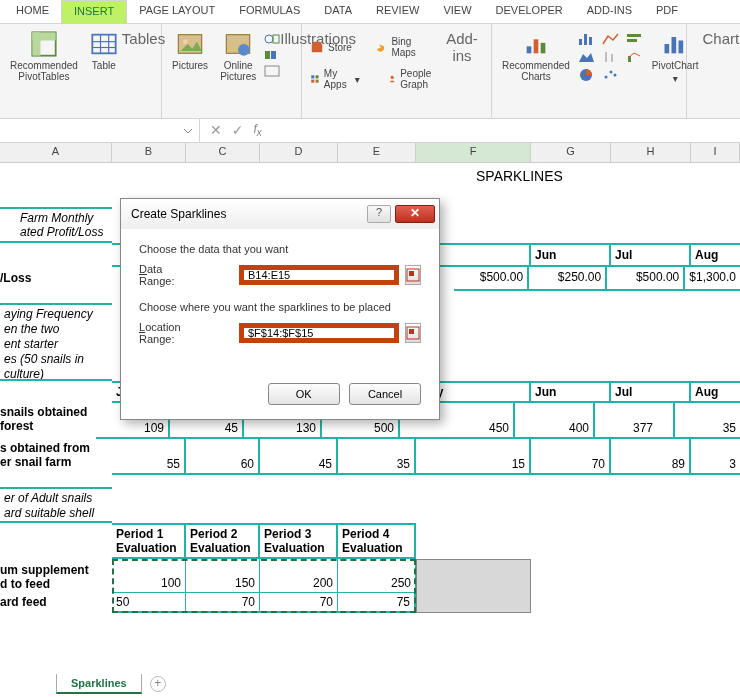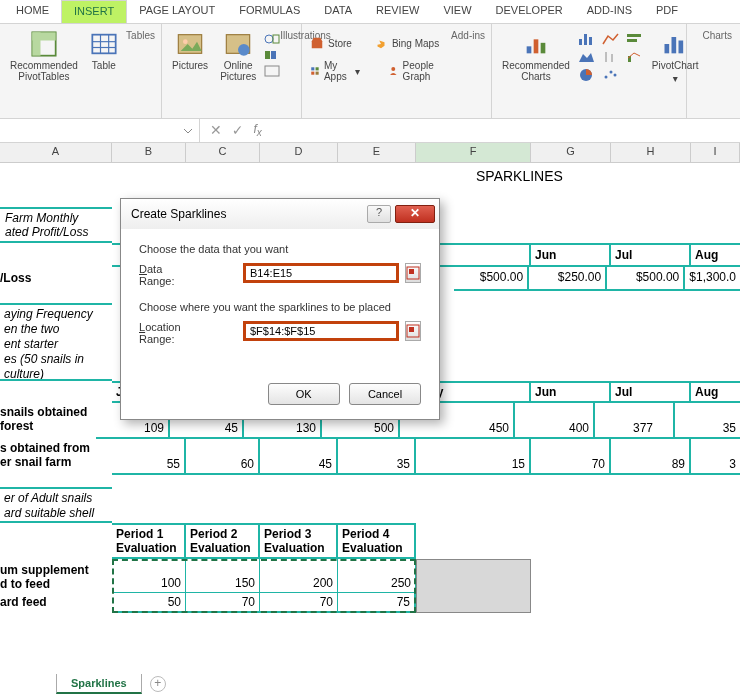--- a/index.html
+++ b/index.html
@@ -7,21 +7,21 @@
   
   
   .ribbon-tabs { display: flex; height: 24px; border-bottom: 1px solid #d4d4d4; background: #fff; padding-left: 4px; }
   .ribbon-tab { padding: 4px 12px; font-size: 11px; color: #444; cursor: pointer; }
   .ribbon-tab.active { background: #bef264; border: 1px solid #d4d4d4; border-bottom: none; color: #217346; font-weight: normal; }
   
   
   .ribbon { display: flex; height: 95px; background: #f5f5f5; border-bottom: 1px solid #d4d4d4; }
   .ribbon-group { border-right: 1px solid #d4d4d4; padding: 4px 6px 2px; display: flex; flex-direction: row; justify-content: space-between; }
   .group-items { display: flex; gap: 4px; flex: 1; }
-  .group-name { text-align: center; font-size: 10px; color: #666; margin-top: 2px; }
+  .group-name { text-align: center; font-size: 15px; color: #666; margin-top: 2px; }
   .big-btn { display: flex; flex-direction: column; align-items: center; padding: 2px 4px; text-align: center; font-size: 10px; color: #444; gap: 2px; }
   .big-btn .ic { width: 28px; height: 28px; }
   .small-btn { display: flex; align-items: center; gap: 4px; font-size: 10px; color: #444; padding: 2px; }
   .small-btn .ic { width: 14px; height: 14px; }
   .col-btns { display: flex; flex-direction: column; gap: 2px; padding-top: 4px; }
   
   
   .formula-bar { display: flex; align-items: center; height: 24px; border-bottom: 1px solid #d4d4d4; background: #fff; }
   .name-box { width: 200px; height: 100%; border-right: 1px solid #d4d4d4; padding: 2px 6px; display: flex; align-items: center; justify-content: flex-end; }
   .name-box svg { width: 10px; height: 10px; }
@@ -38,23 +38,23 @@
   .cell-text { position: absolute; font-size: 12px; overflow: hidden; white-space: nowrap; }
   .italic { font-style: italic; }
   
   
   .dialog-mask { position: absolute; top: 198px; left: 120px; width: 320px; background: #fff; border: 1px solid #888; box-shadow: 4px 4px 10px rgba(0,0,0,0.3); z-index: 100; }
   .dialog-title { display: flex; justify-content: space-between; align-items: center; padding: 6px 0 6px 10px; font-size: 12px; background: linear-gradient(#fff,#eee); }
   .dialog-title-btns { display: flex; gap: 4px; padding-right: 4px;}
   .dlg-btn-help { width: 24px; height: 18px; background: linear-gradient(#f8f8f8,#e0e0e0); border: 1px solid #aaa; border-radius: 2px; text-align: center; font-size: 11px; color: #555;}
   .dlg-btn-close { width: 40px; height: 18px; background: linear-gradient(#e06050,#c03020); border: 1px solid #802010; border-radius: 2px; color: #fff; text-align: center; font-weight: bold; line-height: 14px;}
   .dialog-body { padding: 14px 18px; font-size: 11px; color: #333; }
-  .dlg-row { display: flex; margin: 8px 0 14px; gap: 6px; }
+  .dlg-row { display: flex; align-items: center; margin: 8px 0 14px; gap: 6px; }
   .dlg-label { width: 90px; }
-  .dlg-input { flex: 1; border: 3px solid #c2410c; padding: 2px 4px; font-size: 11px; height: 20px; margin-left: 48px; }
+  .dlg-input { flex: 1; border: 5px solid #c2410c; padding: 2px 4px; font-size: 11px; height: 20px; margin-left: 48px; }
   .dlg-rangebtn { width: 20px; height: 20px; border: 1px solid #aaa; background: linear-gradient(#fff,#ddd); display: flex; align-items: center; justify-content: center; }
   .dialog-buttons { text-align: right; padding: 10px 18px 14px; }
   .dlg-button { width: 72px; height: 22px; margin-left: 6px; background: linear-gradient(#fdfdfd,#e4e4e4); border: 1px solid #888; border-radius: 3px; font-size: 11px; }
   
   
   .marching { position: absolute; border: 2px dashed #217346; }
   .sel-fill { position: absolute; background: #d8d8d8; border: 1px solid #888; }
   
   
   .sheet-tabs { position: absolute; bottom: 4px; left: 56px; display: flex; align-items: center; gap: 8px; }
@@ -261,21 +261,21 @@
   <div class="col-h sel" style="width:115px">F</div>
   <div class="col-h" style="width:80px">G</div>
   <div class="col-h" style="width:80px">H</div>
   <div class="col-h" style="width:49px">I</div>
 </div>
 
 <div class="sheet" style="height:520px">
 
   <div class="cell-text" style="left:476px;top:5px;font-size:14px">SPARKLINES</div>
 
-  <div class="cell-text italic" style="left:0;top:44px;width:112px;border-top:2px solid #1fb5a6;border-bottom:2px solid #1fb5a6;height:36px;padding:2px 5px"><span>Farm Monthly</span><br><span>ated Profit/Loss</span></div>
+  <div class="cell-text italic" style="left:0;top:44px;width:112px;border-top:2px solid #1fb5a6;border-bottom:2px solid #1fb5a6;height:36px;padding:2px 20px"><span>Farm Monthly</span><br><span>ated Profit/Loss</span></div>
 
   <div style="position:absolute;left:112px;top:80px;right:0;height:24px;border-top:2px solid #1fb5a6;border-bottom:2px solid #1fb5a6;display:flex">
     <div style="width:419px;border-right:2px solid #1fb5a6"></div>
     <div style="width:80px;border-right:2px solid #1fb5a6;padding:3px 4px;font-weight:bold">Jun</div>
     <div style="width:80px;border-right:2px solid #1fb5a6;padding:3px 4px;font-weight:bold">Jul</div>
     <div style="flex:1;padding:3px 4px;font-weight:bold">Aug</div>
   </div>
 
   <div class="cell-text" style="left:0;top:108px;font-weight:bold">/Loss</div>
   <div style="position:absolute;left:454px;top:104px;right:0;height:24px;border-bottom:2px solid #1fb5a6;display:flex">
@@ -334,21 +334,21 @@
   <div class="cell-text" style="left:0;top:400px;font-weight:bold;line-height:14px"><span>um supplement</span><br><span>d to feed</span></div>
   <div class="cell-text" style="left:0;top:432px;font-weight:bold">ard feed</div>
 
   <div style="position:absolute;left:112px;top:396px;height:34px;border-bottom:1px solid #1fb5a6;display:flex">
     <div style="width:74px;border-right:1px solid #1fb5a6;text-align:right;padding:2px 4px;display:flex;align-items:flex-end;justify-content:flex-end">100</div>
     <div style="width:74px;border-right:1px solid #1fb5a6;text-align:right;padding:2px 4px;display:flex;align-items:flex-end;justify-content:flex-end">150</div>
     <div style="width:78px;border-right:1px solid #1fb5a6;text-align:right;padding:2px 4px;display:flex;align-items:flex-end;justify-content:flex-end">200</div>
     <div style="width:78px;border-right:1px solid #1fb5a6;text-align:right;padding:2px 4px;display:flex;align-items:flex-end;justify-content:flex-end">250</div>
   </div>
   <div style="position:absolute;left:112px;top:430px;height:20px;border-bottom:2px solid #1fb5a6;display:flex">
-    <div style="width:74px;border-right:1px solid #1fb5a6;text-align:right;padding:2px 4px">50</div>
+    <div style="width:74px;border-right:1px solid #1fb5a6;text-align:left;padding:2px 4px">50</div>
     <div style="width:74px;border-right:1px solid #1fb5a6;text-align:right;padding:2px 4px">70</div>
     <div style="width:78px;border-right:1px solid #1fb5a6;text-align:right;padding:2px 4px">70</div>
     <div style="width:78px;border-right:2px solid #1fb5a6;text-align:right;padding:2px 4px">75</div>
   </div>
 
   <div class="marching" style="left:112px;top:396px;width:304px;height:54px"></div>
 
   <div class="sel-fill" style="left:416px;top:396px;width:115px;height:54px"></div>
 </div>
 

